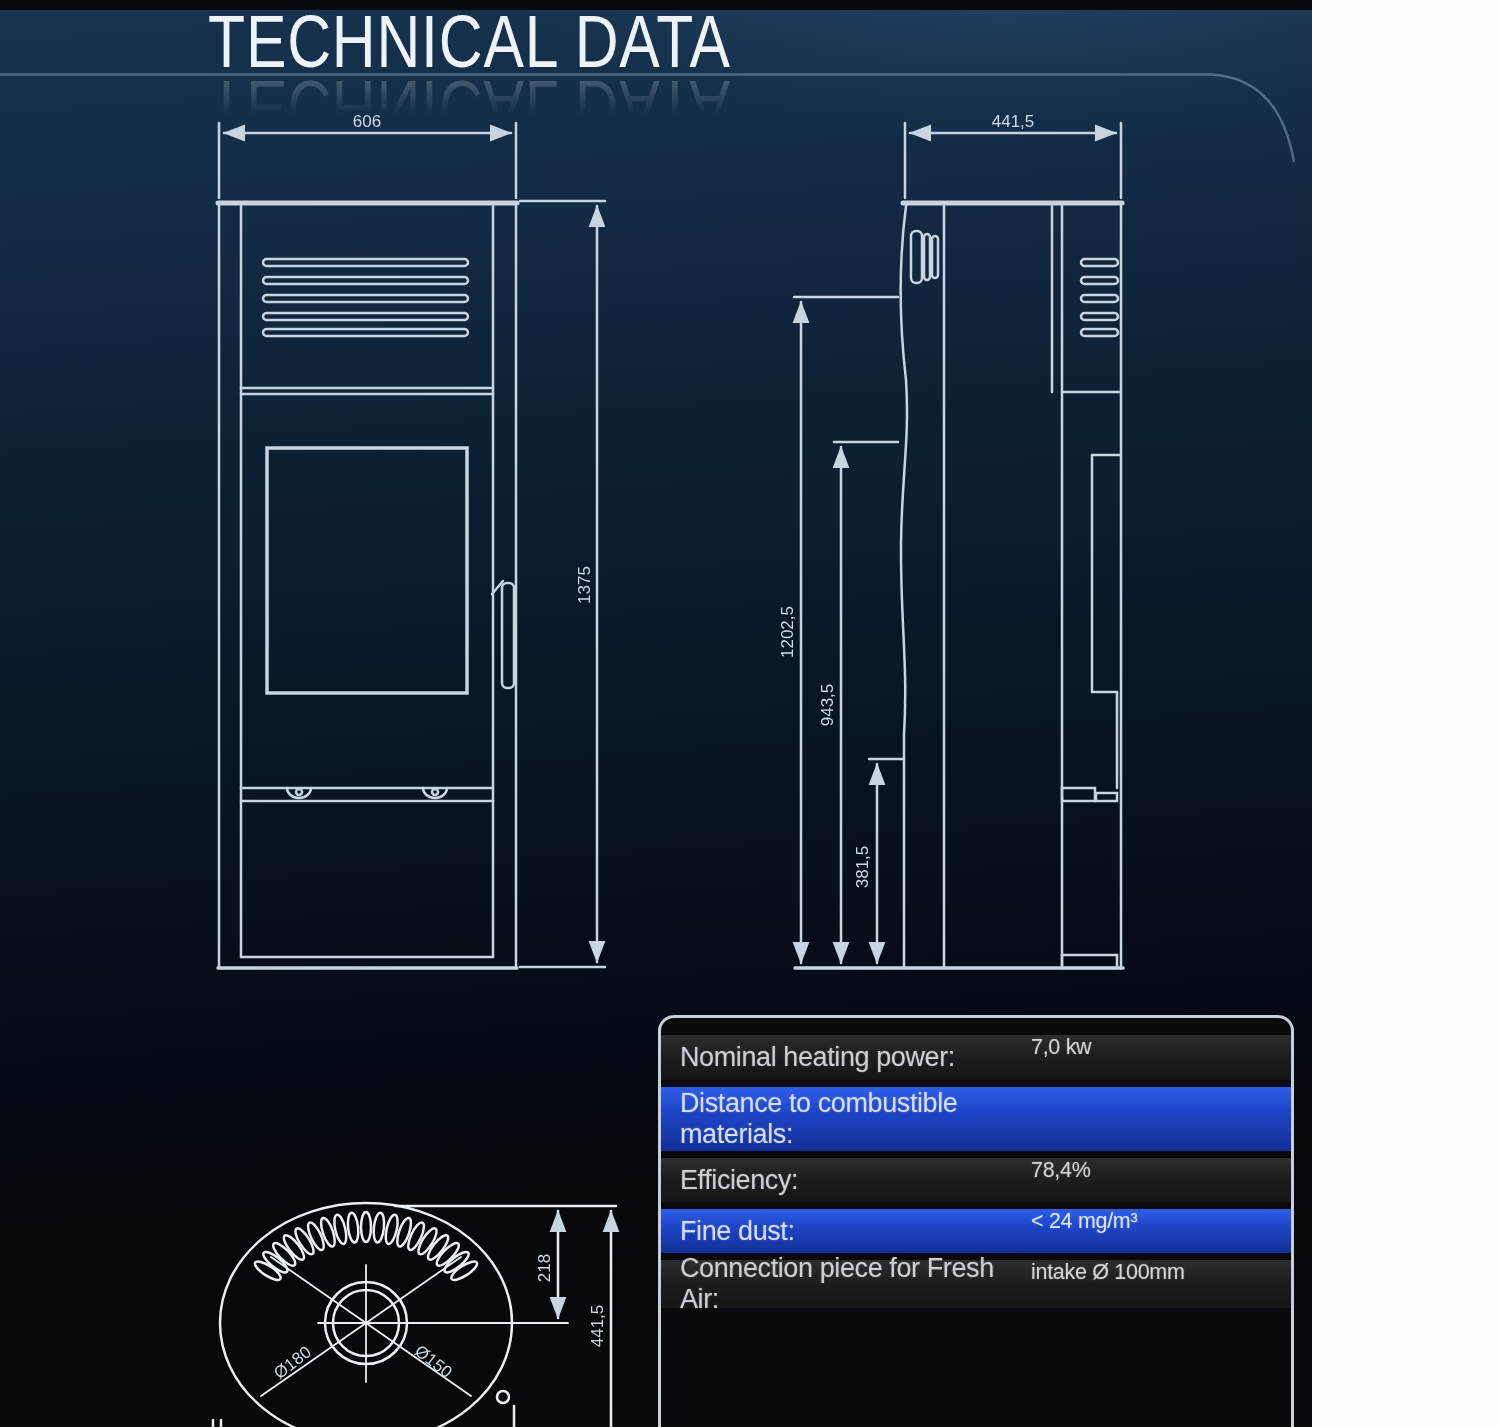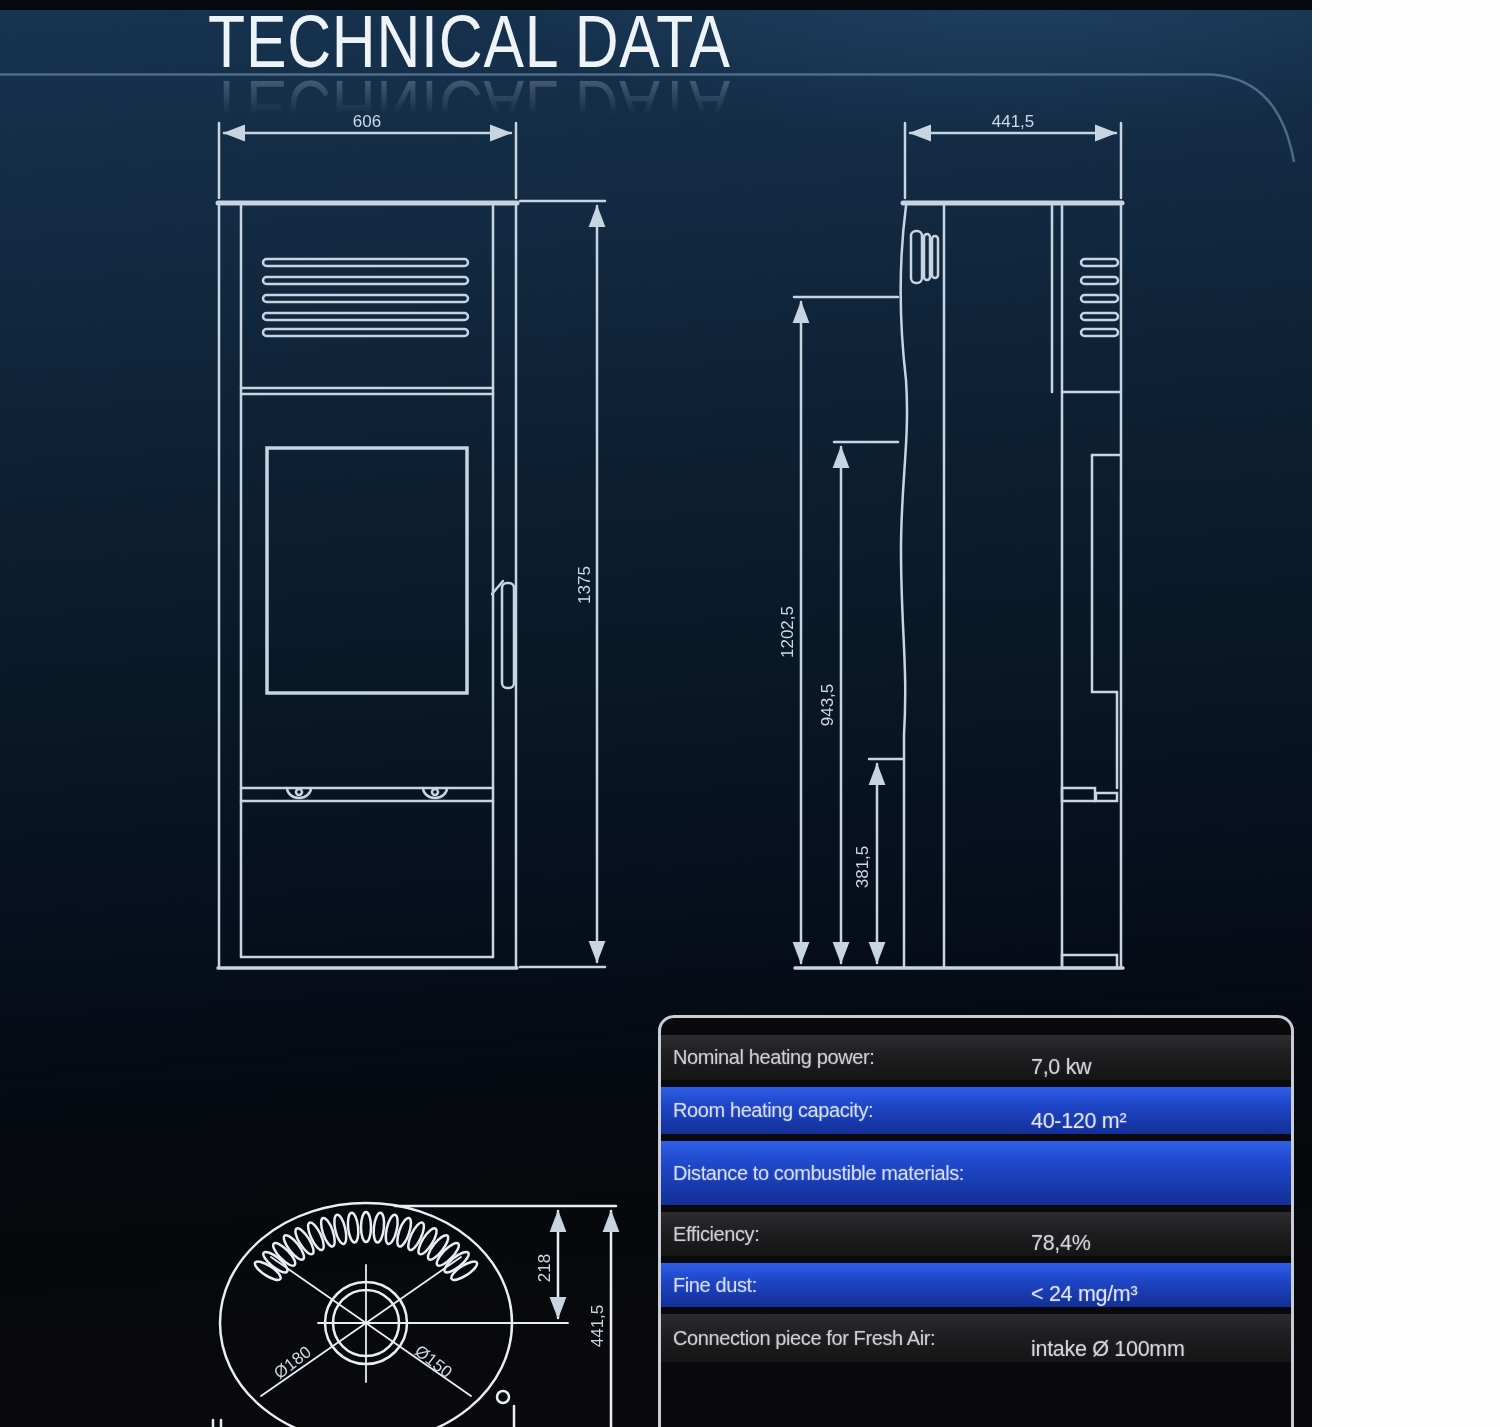--- a/index.html
+++ b/index.html
@@ -46,28 +46,28 @@
     overflow:hidden;box-sizing:border-box;
   }
   .spec-row{
     position:relative;width:100%;margin-bottom:7px;
     display:flex;align-items:center;
   }
   .spec-row.first{margin-top:17px;}
   .spec-row.dark{background:linear-gradient(180deg,#2c2c2e 0%,#1d1d1f 50%,#151516 100%);}
   .spec-row.blue{background:linear-gradient(180deg,#2f5ee8 0%,#1e46c8 38%,#132f96 100%);}
   .spec-label{
-    flex:0 0 355px;padding-left:12px;box-sizing:border-box;
-    font-size:20px;letter-spacing:-0.4px;color:#ccd0d6;
+    flex:0 0 355px;padding-left:19px;box-sizing:border-box;
+    font-size:27px;letter-spacing:-0.4px;color:#ccd0d6;
     text-shadow:0 0 2px rgba(255,255,255,.28);
   }
   .spec-row.blue .spec-label{color:#d6def5;}
   .spec-value{
     position:absolute;left:370px;top:0;height:100%;
-    display:flex;flex-direction:column;justify-content:flex-end;
+    display:flex;flex-direction:column;justify-content:flex-start;
     font-size:21.5px;letter-spacing:-0.3px;color:#d2d6dc;
     text-shadow:0 0 2px rgba(255,255,255,.28);white-space:nowrap;
   }
   .spec-row.blue .spec-value{color:#dde4f8;}
   .spec-value .v2{margin-top:9px;}
 </style>
 </head>
 <body>
 
 <div class="content">
@@ -224,26 +224,20 @@
 
   <div class="spec-table">
 
     <div class="spec-row dark first" style="height:45px">
       <div class="spec-label">Nominal heating power:</div>
       <div class="spec-value">
           <span>7,0 kw</span>
         </div>
     </div>
 
-    <div class="spec-row blue" style="height:47px">
-      <div class="spec-label">Room heating capacity:</div>
-      <div class="spec-value">
-          <span>40-120 m²</span>
-        </div>
-    </div>
 
 
     <div class="spec-row blue" style="height:64px">
       <div class="spec-label">Distance to combustible materials:</div>
     </div>
 
     <div class="spec-row dark" style="height:44px">
       <div class="spec-label">Efficiency:</div>
       <div class="spec-value">
           <span>78,4%</span>

